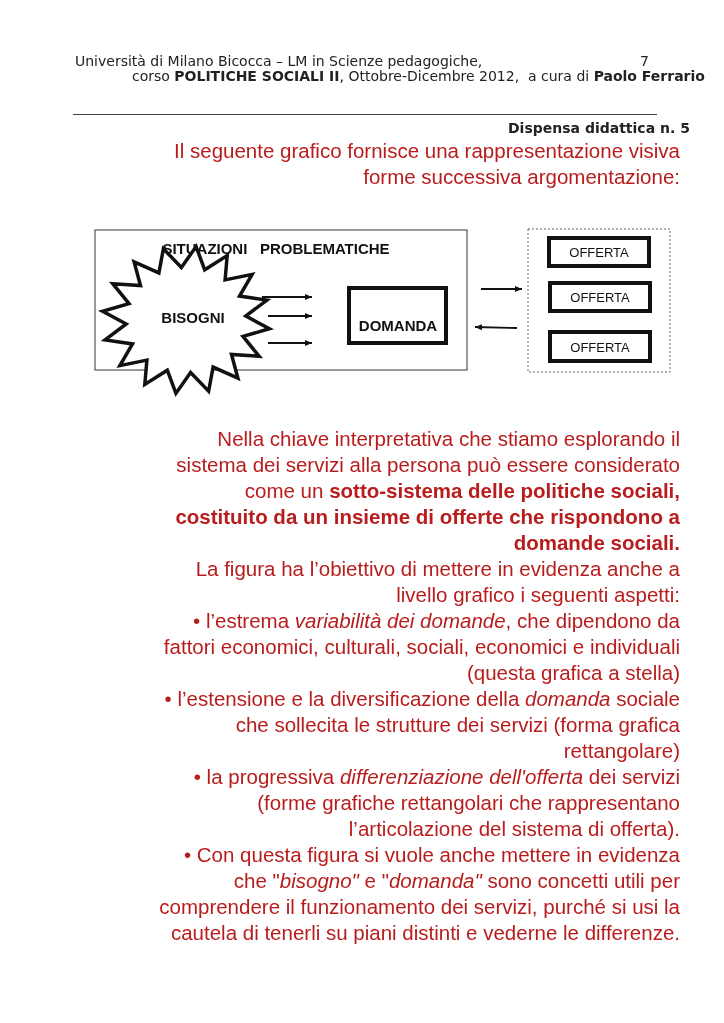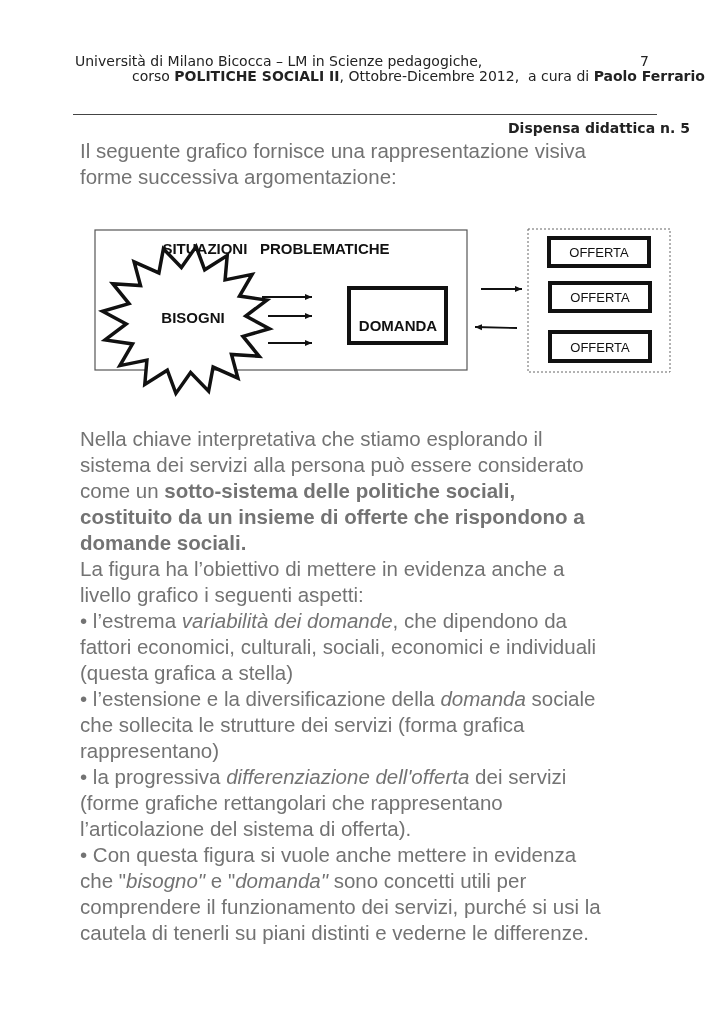--- a/index.html
+++ b/index.html
@@ -4,21 +4,21 @@
 <style>
   html, body { margin: 0; padding: 0; background: #ffffff; }
   body { width: 724px; height: 1023px; position: relative; overflow: hidden; color: #111; }
   .hdr { position: absolute; font-family: "DejaVu Sans", sans-serif; font-size: 14px; color: #222; line-height: 15px; }
   .hdr b { font-weight: bold; }
   #hdr-line1 { left: 75px; top: 54px; }
   #hdr-line2 { left: 84px; top: 69px; white-space: pre; margin-left: 48px; }
   #page-num { left: 640px; top: 54px; }
   #dispensa { left: 508px; top: 96px; font-weight: bold; margin-top: 25px; }
   #rule { position: absolute; left: 73px; top: 114px; width: 584px; height: 1px; background: #444; }
-  .body-text { position: absolute; left: 80px; font-family: "Liberation Sans", sans-serif; font-size: 20.5px; line-height: 26px; color: #737373; width: 600px; }
+  .body-text { position: absolute; left: 80px; font-family: "Liberation Sans", sans-serif; font-size: 20.5px; line-height: 26px; color: #b91c1c; width: 600px; text-align: right; }
   #intro { top: 138px; }
   #main-text { top: 426px; }
   .body-text .line { display: block; white-space: nowrap; }
   .diagram { position: absolute; left: 0; top: 0; }
 </style>
 </head>
 <body>
 
 <div class="hdr" id="hdr-line1">Università di Milano Bicocca – LM in Scienze pedagogiche,</div>
 <div class="hdr" id="hdr-line2"><span>corso </span><b>POLITICHE SOCIALI II</b><span>, Ottobre-Dicembre 2012,  a cura di </span><b>Paolo Ferrario</b></div>
@@ -63,21 +63,21 @@
   <span class="line"><span>come un </span><b>sotto-sistema delle politiche sociali,</b></span>
   <span class="line"><b>costituito da un insieme di offerte che rispondono a</b></span>
   <span class="line"><b>domande sociali.</b></span>
   <span class="line">La figura ha l’obiettivo di mettere in evidenza anche a</span>
   <span class="line">livello grafico i seguenti aspetti:</span>
   <span class="line"><span>• l’estrema </span><i>variabilità dei domande</i><span>, che dipendono da</span></span>
   <span class="line">fattori economici, culturali, sociali, economici e individuali</span>
   <span class="line">(questa grafica a stella)</span>
   <span class="line"><span>• l’estensione e la diversificazione della </span><i>domanda</i><span> sociale</span></span>
   <span class="line">che sollecita le strutture dei servizi (forma grafica</span>
-  <span class="line">rappresentano)</span>
+  <span class="line">rettangolare)</span>
   <span class="line"><span>• la progressiva </span><i>differenziazione dell'offerta</i><span> dei servizi</span></span>
   <span class="line">(forme grafiche rettangolari che rappresentano</span>
   <span class="line">l’articolazione del sistema di offerta).</span>
   <span class="line">• Con questa figura si vuole anche mettere in evidenza</span>
   <span class="line"><span>che "</span><i>bisogno"</i><span> e "</span><i>domanda"</i><span> sono concetti utili per</span></span>
   <span class="line">comprendere il funzionamento dei servizi, purché si usi la</span>
   <span class="line">cautela di tenerli su piani distinti e vederne le differenze.</span>
 </div>
 
 </body></html>

